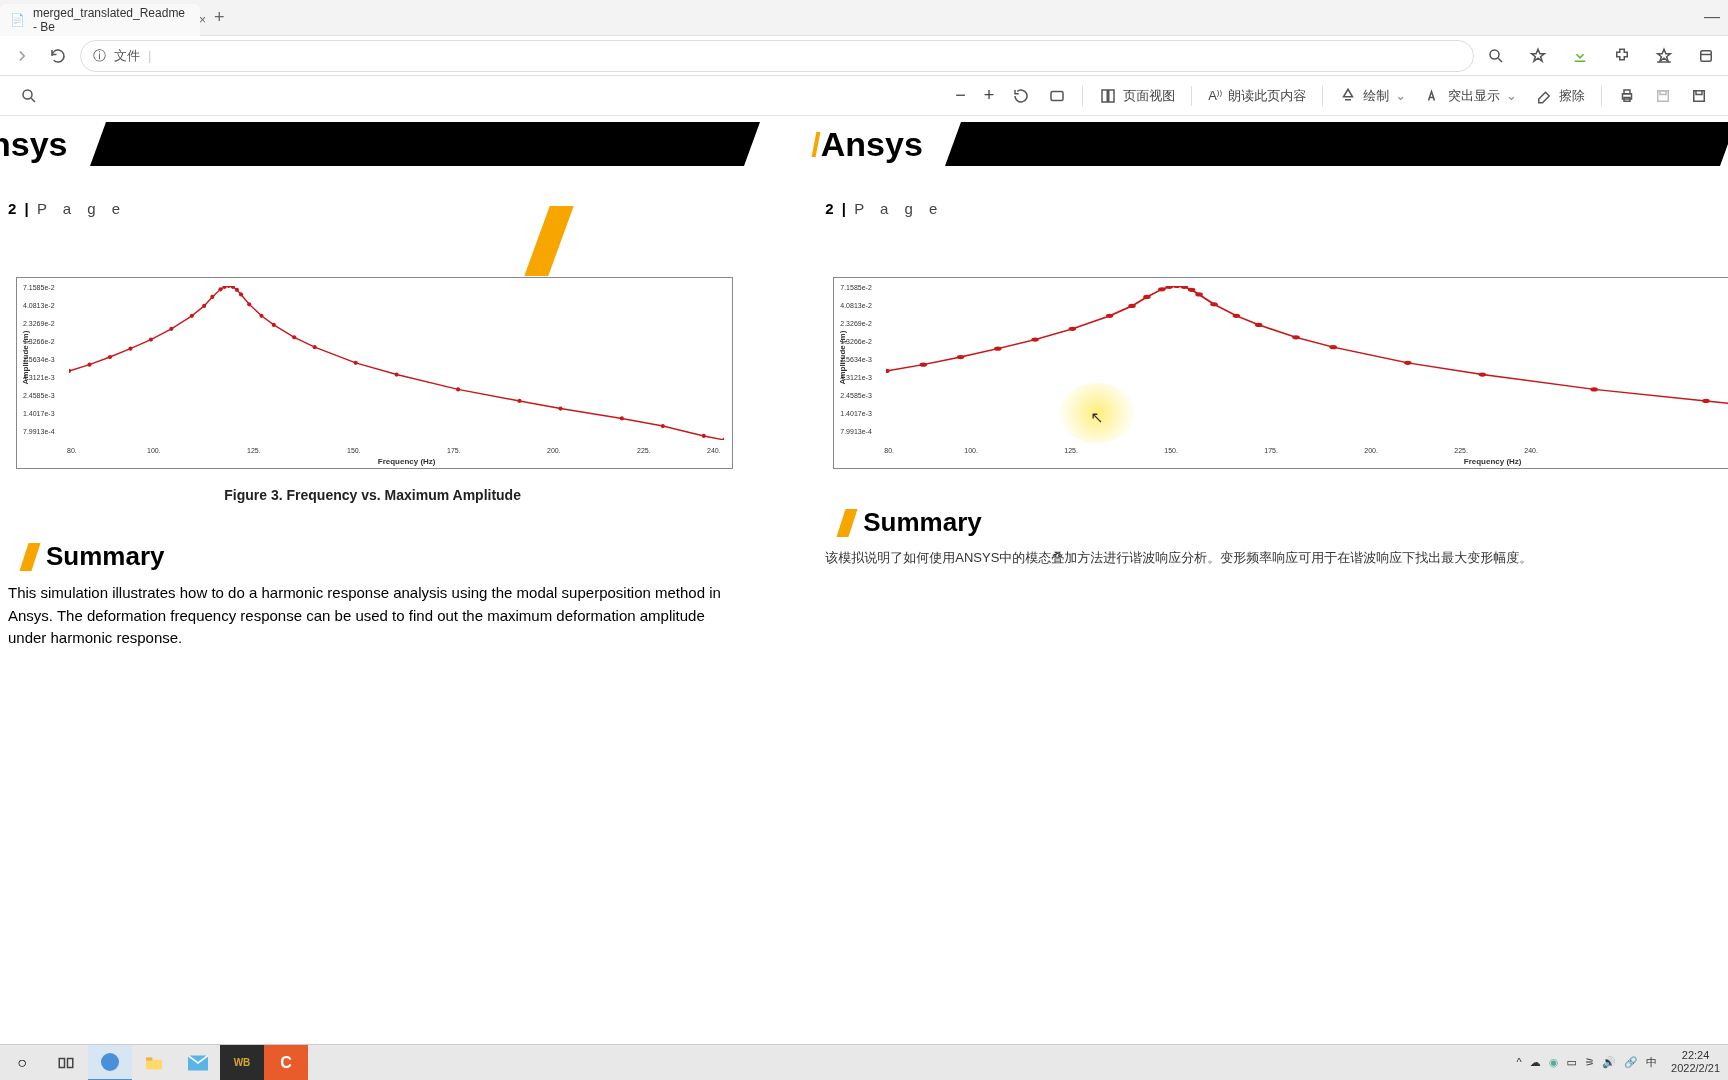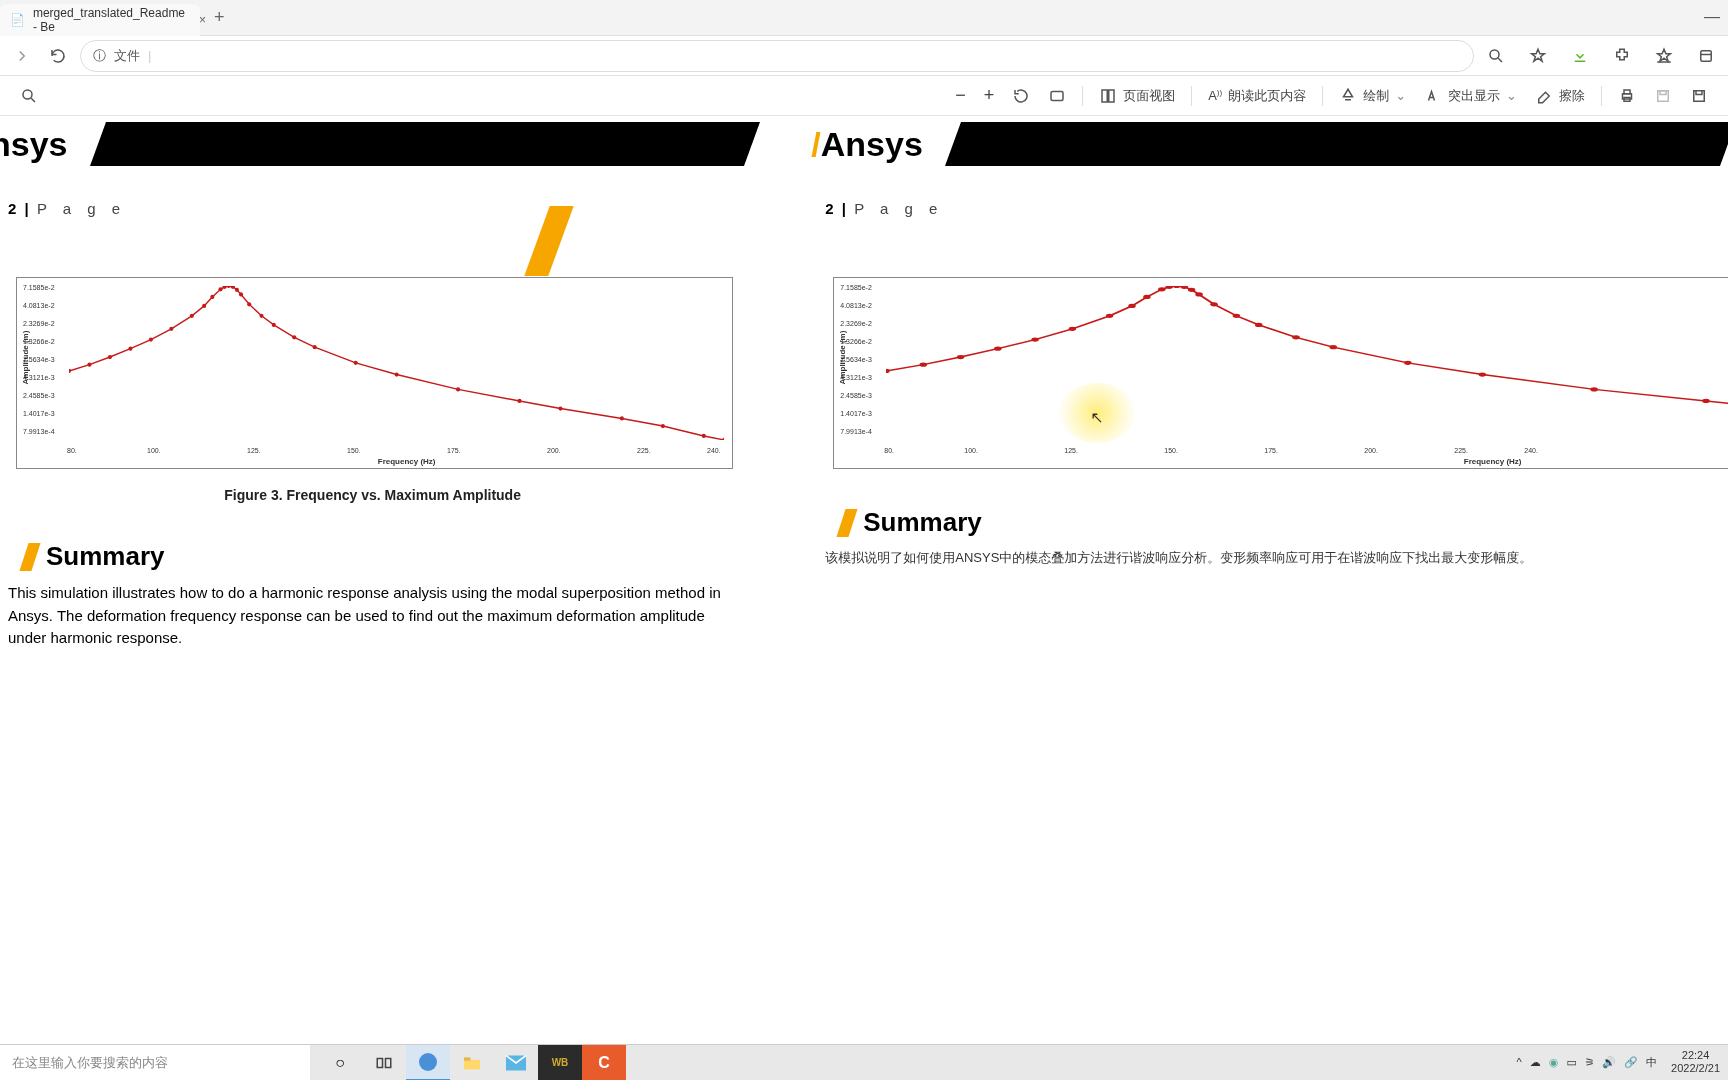--- a/index.html
+++ b/index.html
@@ -371,23 +371,20 @@
 
     <div class="summary">
       <h2>Summary</h2>
       <p class="cn">该模拟说明了如何使用ANSYS中的模态叠加方法进行谐波响应分析。变形频率响应可用于在谐波响应下找出最大变形幅度。</p>
     </div>
   </div>
 </div>
 </div>
 
 <div class="taskbar">
-  <div class="search-box">
-    <span>在这里输入你要搜索的内容</span>
-  </div>
   <div class="task-icon">○</div>
   <div class="task-icon">
       <svg width="18" height="18" viewBox="0 0 24 24" fill="none" stroke="#444" stroke-width="2">
         <rect x="3" y="6" width="7" height="12"></rect>
         <rect x="14" y="6" width="7" height="12"></rect>
       </svg>
     </div>
   <div class="task-icon" style="background:#d8e6f3;border-bottom:2px solid #4a90d9">
       <svg width="22" height="22">
         <circle cx="11" cy="11" r="9" fill="#4a90d9"></circle>

